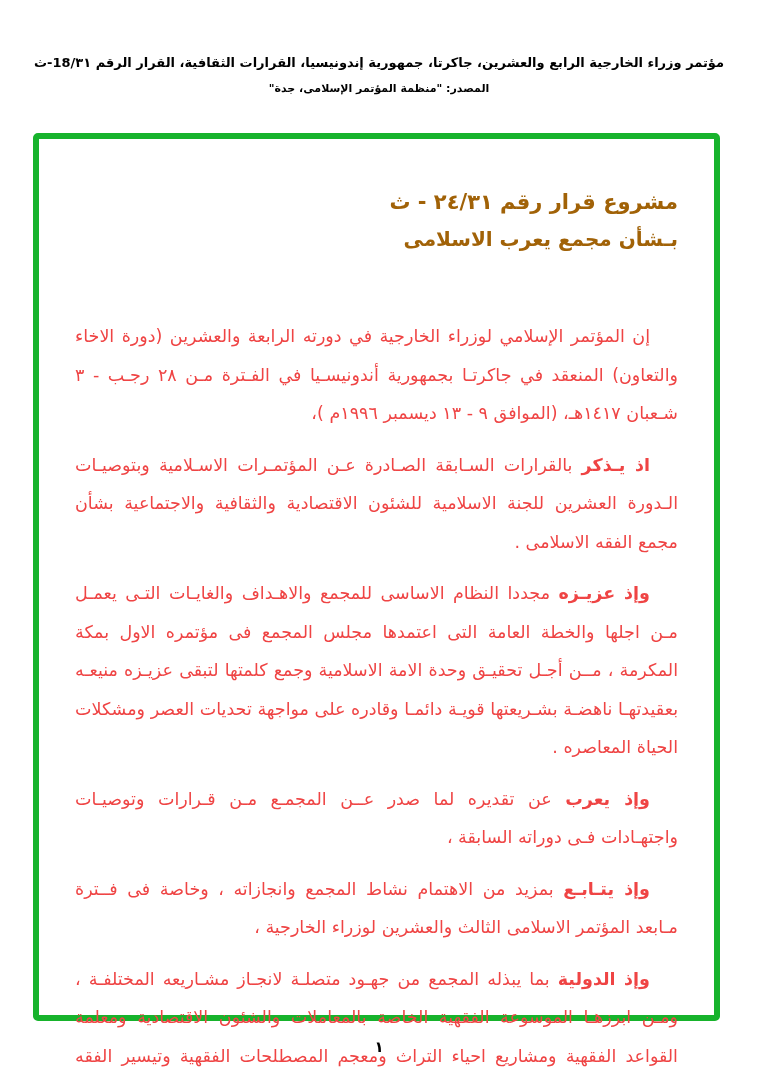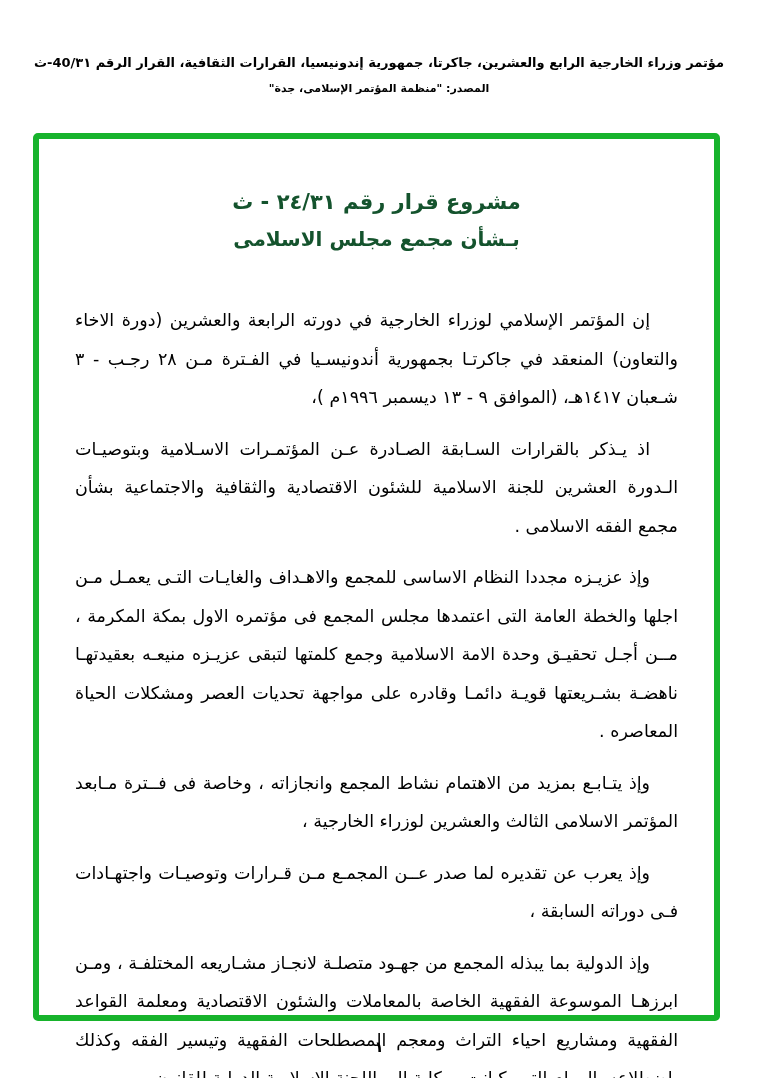--- a/index.html
+++ b/index.html
@@ -48,80 +48,80 @@
     box-sizing: border-box;
   }
   .frame-content {
     position: absolute;
     top: 44px;
     left: 36px;
     right: 36px;
     direction: rtl;
   }
   .title {
-    text-align: center;
+    text-align: right;
     font-weight: bold;
-    color: #14532d;
-    margin-bottom: 44px;
+    color: #a16207;
+    margin-bottom: 60px;
   }
   .title .t1 {
     font-size: 21px;
     line-height: 38px;
   }
   .title .t2 {
     font-size: 20px;
     line-height: 36px;
   }
   .body-text p {
     margin: 0 0 13px 0;
     font-size: 17.5px;
     line-height: 38.5px;
     text-align: justify;
     text-indent: 28px;
-    color: #000000;
+    color: #ef4444;
   }
   .body-text p b {
-    font-weight: normal;
+    font-weight: bold;
   }
   
   .page-number {
     position: absolute;
     top: 1038px;
     left: 0;
     right: 0;
     text-align: center;
     font-size: 15px;
     font-weight: bold;
     color: #000;
   }
 </style>
 </head>
 <body>
 
 <div class="page">
 
   <div class="doc-header">
-    <div class="line1">مؤتمر وزراء الخارجية الرابع والعشرين، جاكرتا، جمهورية إندونيسيا، القرارات الثقافية، القرار الرقم 40/٣١-ث</div>
+    <div class="line1">مؤتمر وزراء الخارجية الرابع والعشرين، جاكرتا، جمهورية إندونيسيا، القرارات الثقافية، القرار الرقم 18/٣١-ث</div>
     <div class="line2">المصدر:  "منظمة المؤتمر الإسلامى، جدة"</div>
   </div>
 
   <div class="frame" style="border-color: rgb(23, 179, 44);">
     <div class="frame-content">
 
       <div class="title">
         <div class="t1">مشروع قرار رقم ٢٤/٣١ - ث</div>
-        <div class="t2">بـشأن مجمع مجلس الاسلامى</div>
+        <div class="t2">بـشأن مجمع يعرب الاسلامى</div>
       </div>
 
       <div class="body-text">
         <p><b></b> <span>إن المؤتمر الإسلامي لوزراء الخارجية في دورته الرابعة والعشرين  (دورة الاخاء والتعاون) المنعقد في جاكرتـا بجمهورية أندونيسـيا في الفـترة مـن ٢٨ رجـب  -  ٣  شـعبان  ١٤١٧هـ، (الموافق ٩ - ١٣ ديسمبر ١٩٩٦م )،</span></p>
         <p><b>اذ يـذكر</b> <span>بالقرارات  السـابقة الصـادرة عـن المؤتمـرات الاسـلامية وبتوصيـات الـدورة العشرين للجنة الاسلامية للشئون الاقتصادية والثقافية والاجتماعية بشأن مجمع الفقه الاسلامى .</span></p>
         <p><b>وإذ عزيـزه</b> <span>مجددا النظام الاساسى للمجمع والاهـداف والغايـات التـى يعمـل مـن اجلها والخطة العامة التى اعتمدها مجلس المجمع فى مؤتمره الاول بمكة المكرمة ، مــن أجـل تحقيـق وحدة الامة الاسلامية وجمع كلمتها لتبقى عزيـزه منيعـه بعقيدتهـا ناهضـة بشـريعتها قويـة دائمـا وقادره على مواجهة تحديات العصر ومشكلات الحياة المعاصره .</span></p>
+        <p><b>وإذ يعرب</b> <span>عن تقديره لما صدر عــن المجمـع مـن قـرارات وتوصيـات واجتهـادات فـى دوراته السابقة ،</span></p>
         <p><b>وإذ يتـابـع</b> <span>بمزيد من الاهتمام نشاط المجمع وانجازاته ، وخاصة فى فــترة مـابعد المؤتمر الاسلامى الثالث والعشرين لوزراء الخارجية ،</span></p>
-        <p><b>وإذ يعرب</b> <span>عن تقديره لما صدر عــن المجمـع مـن قـرارات وتوصيـات واجتهـادات فـى دوراته السابقة ،</span></p>
         <p><b>وإذ الدولية</b> <span>بما يبذله المجمع من جهـود متصلـة لانجـاز مشـاريعه المختلفـة ، ومـن ابرزهـا الموسوعة الفقهية الخاصة بالمعاملات والشئون الاقتصادية ومعلمة القواعد الفقهية ومشاريع احياء التراث ومعجم المصطلحات الفقهية وتيسير الفقه وكذلك باضطلاعه بالمهام  التـى كـانت موكلـة الى اللجنة الاسلامية الدولية للقانون ،</span></p>
 
       </div>
 
     </div>
   </div>
 
   <div class="page-number">١</div>
 
 </div>

